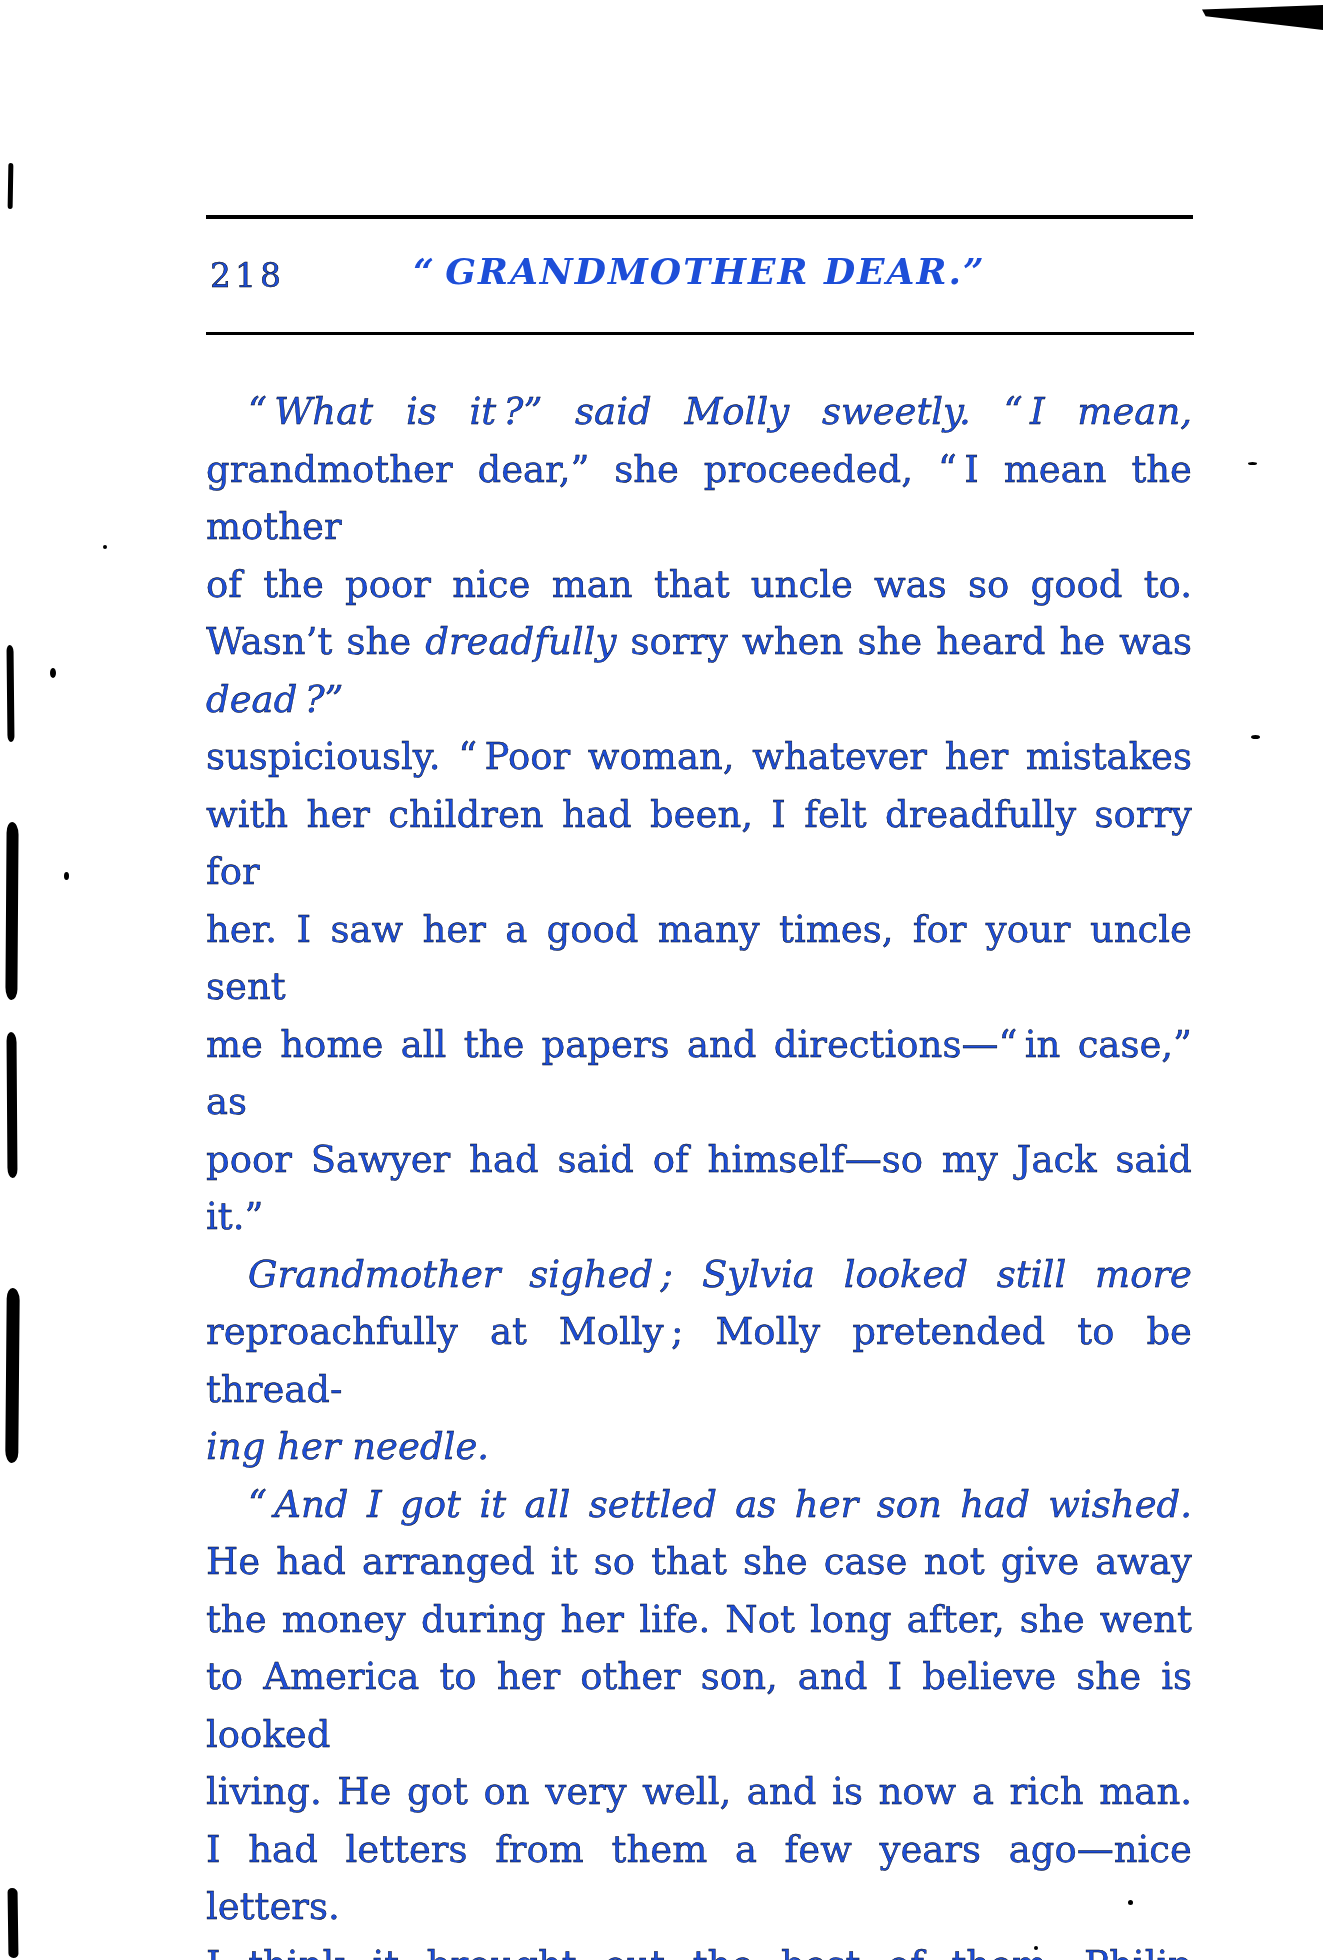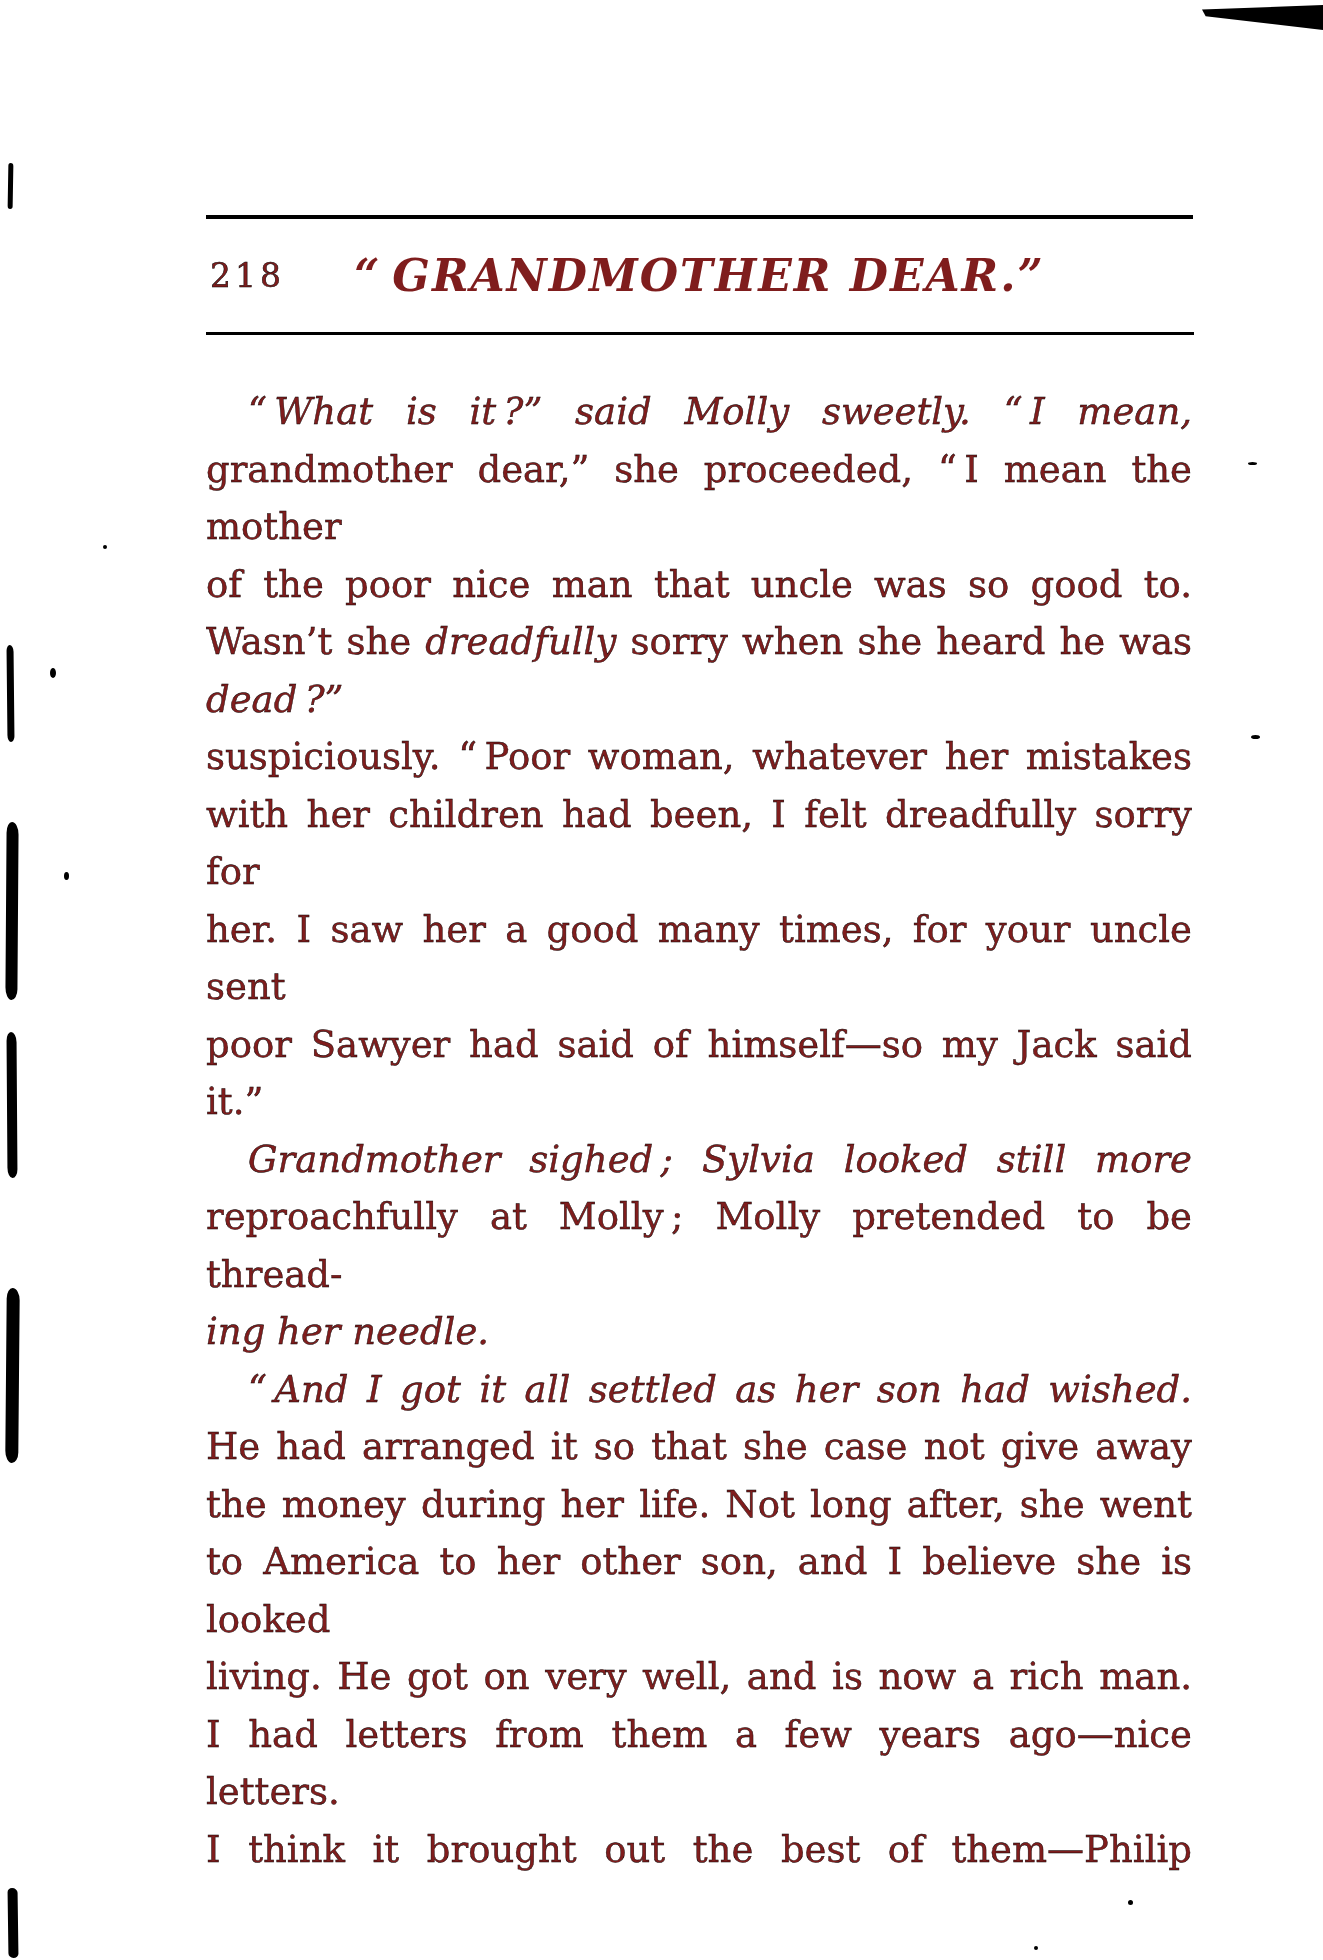--- a/index.html
+++ b/index.html
@@ -2,38 +2,38 @@
 <html><head>
 <meta charset="utf-8">
 <style>
   html,body{margin:0;padding:0;background:#e9e9e9;}
   .page{
     position:relative;
     width:1323px;height:1960px;
     background:#ffffff;
     overflow:hidden;
     font-family:"DejaVu Serif","Liberation Serif",serif;
-    color:#7f1d1d;
+    color:#1d4ed8;
   }
   
   .rule{position:absolute;background:#000;}
   .rule-top{left:206px;top:215px;width:987px;height:4px;}
   .rule-bottom{left:206px;top:332px;width:988px;height:3px;}
   
   .header{position:absolute;left:206px;top:248px;width:987px;height:62px;}
   .pagenum{
     position:absolute;left:4px;top:8px;
     font-size:33px;letter-spacing:4px;
     -webkit-text-stroke:0.5px #000;
   }
   .running-title{
     position:absolute;left:0;top:2px;width:100%;
     text-align:center;
     font-style:italic;font-weight:bold;
-    font-size:44px;letter-spacing:2px;
+    font-size:36px;letter-spacing:2px;
   }
   
   .text-block{
     position:absolute;left:206px;top:383px;width:986px;
     font-size:37px;line-height:57.5px;
     -webkit-text-stroke:0.4px #000;
   }
   .line{text-align:justify;text-align-last:justify;}
   .line.nojust{text-align-last:left;font-style:italic;}
   .line.indent{padding-left:42px;font-style:italic;}
@@ -89,20 +89,21 @@
 
   <div class="text-block">
       <div class="line indent"><span>“ What is it ?” said Molly sweetly. “ I mean,</span></div>
       <div class="line"><span>grandmother dear,” she proceeded, “ I mean the mother</span></div>
       <div class="line"><span>of the poor nice man that uncle was so good to.</span></div>
       <div class="line"><span>Wasn’t she </span><em>dreadfully</em><span> sorry when she heard he was</span></div>
       <div class="line nojust"><span>dead ?”</span></div>
       <div class="line"><span>suspiciously. “ Poor woman, whatever her mistakes</span></div>
       <div class="line"><span>with her children had been, I felt dreadfully sorry for</span></div>
       <div class="line"><span>her. I saw her a good many times, for your uncle sent</span></div>
+      <div class="line"><span>me home all the papers and directions—“ in case,” as</span></div>
       <div class="line"><span>poor Sawyer had said of himself—so my Jack said it.”</span></div>
       <div class="line indent"><span>Grandmother sighed ; Sylvia looked still more</span></div>
       <div class="line"><span>reproachfully at Molly ; Molly pretended to be thread-</span></div>
       <div class="line nojust"><span>ing her needle.</span></div>
       <div class="line indent"><span>“ And I got it all settled as her son had wished.</span></div>
       <div class="line"><span>He had arranged it so that she case not give away</span></div>
       <div class="line"><span>the money during her life. Not long after, she went</span></div>
       <div class="line"><span>to America to her other son, and I believe she is looked</span></div>
       <div class="line"><span>living. He got on very well, and is now a rich man.</span></div>
       <div class="line"><span>I had letters from them a few years ago—nice letters.</span></div>

